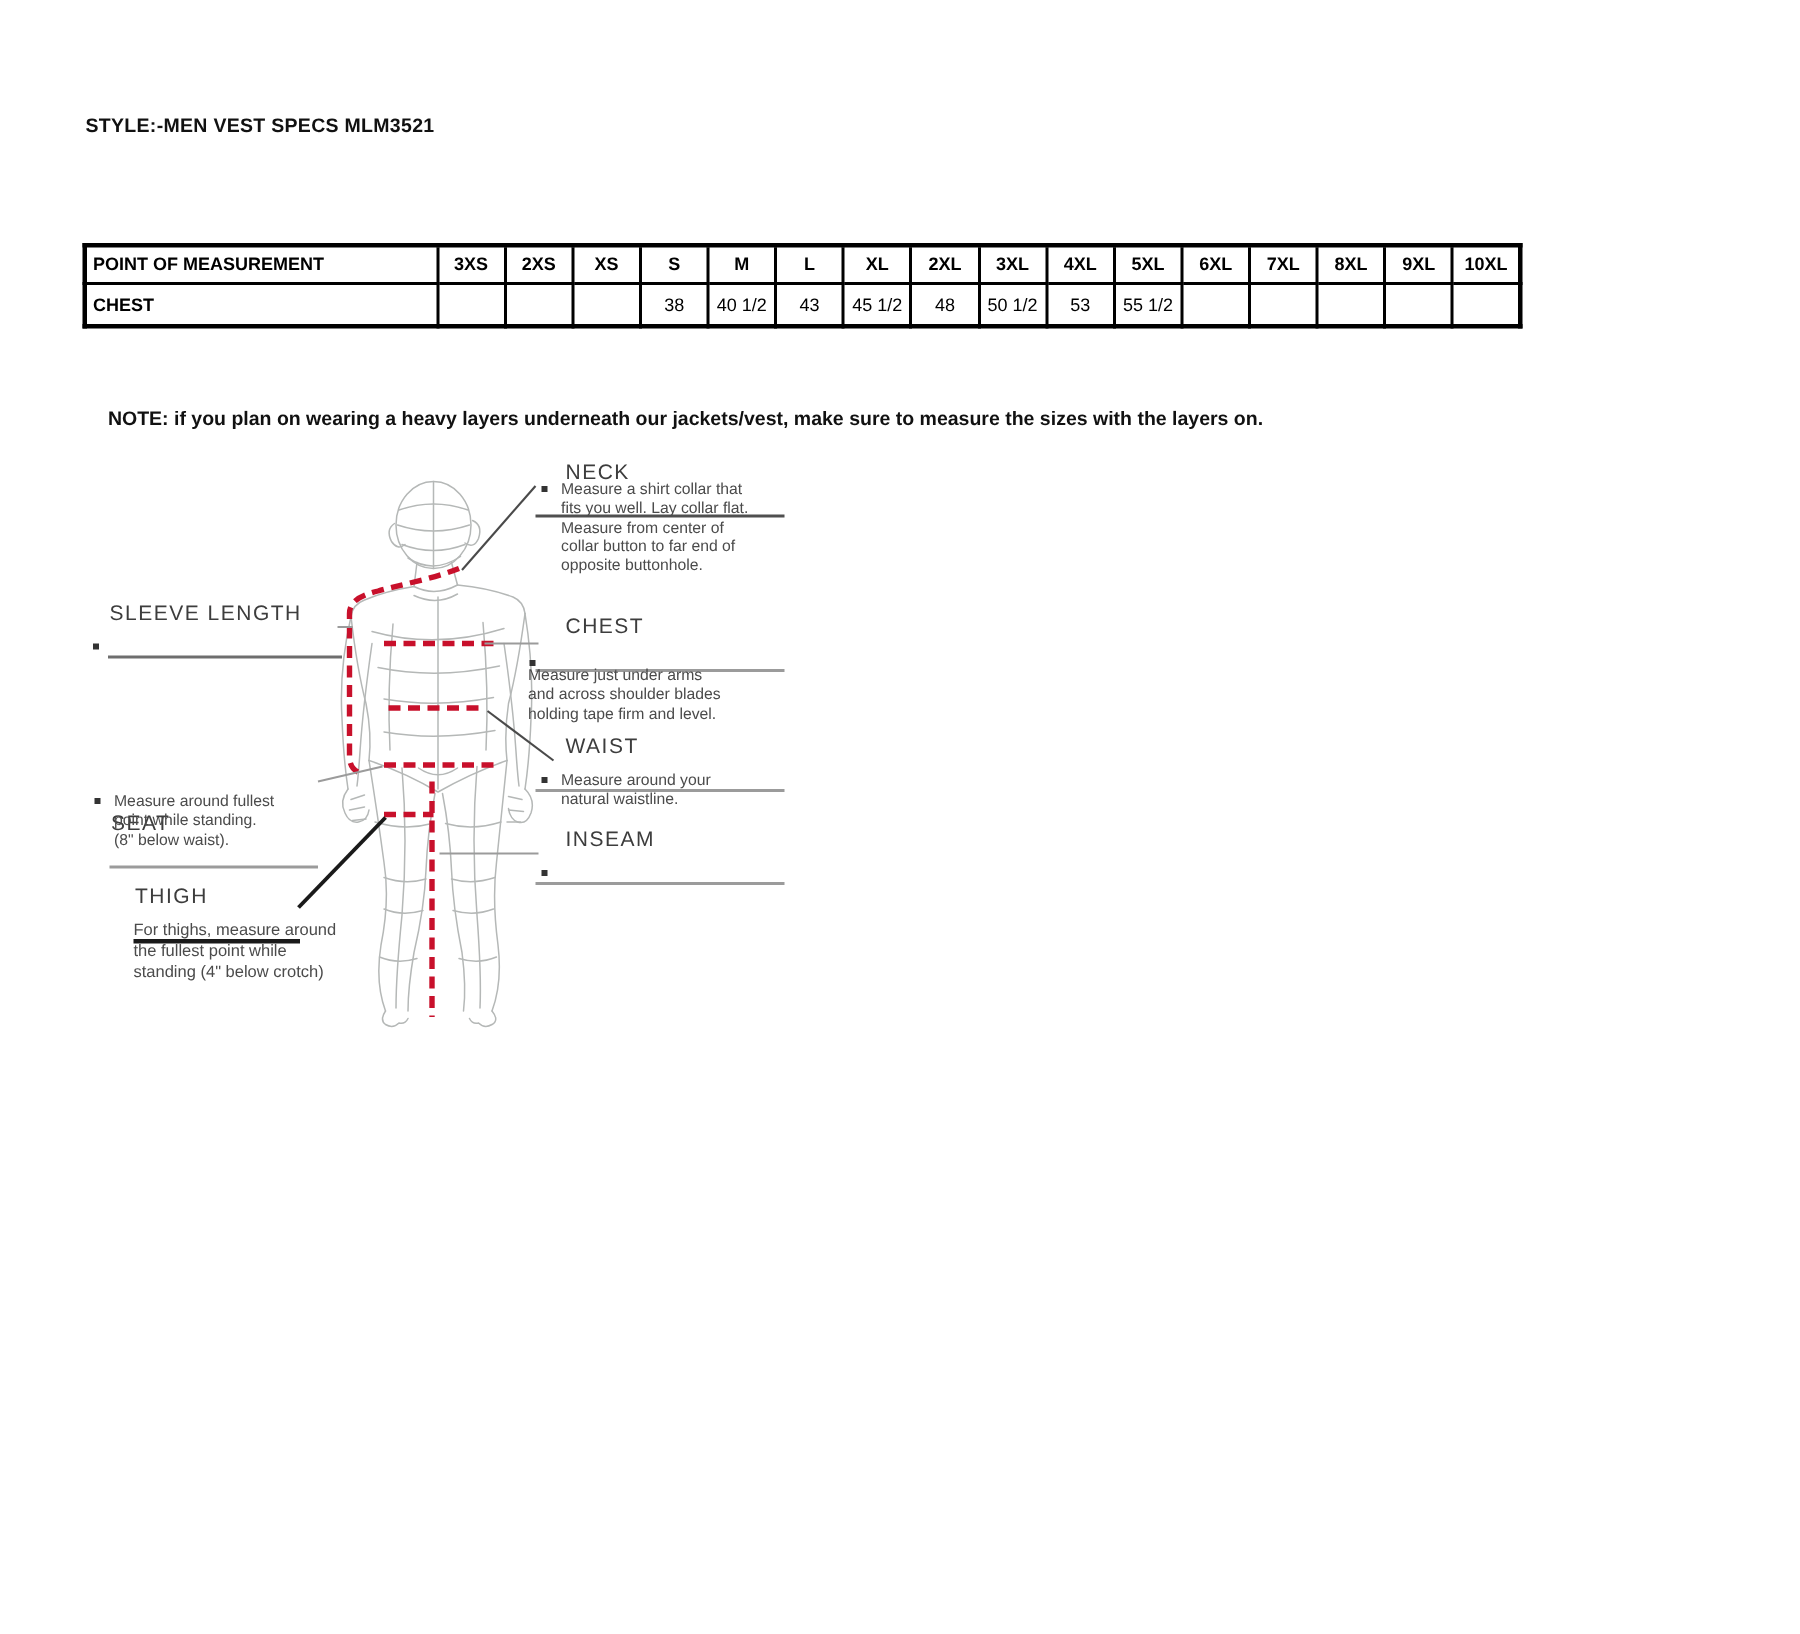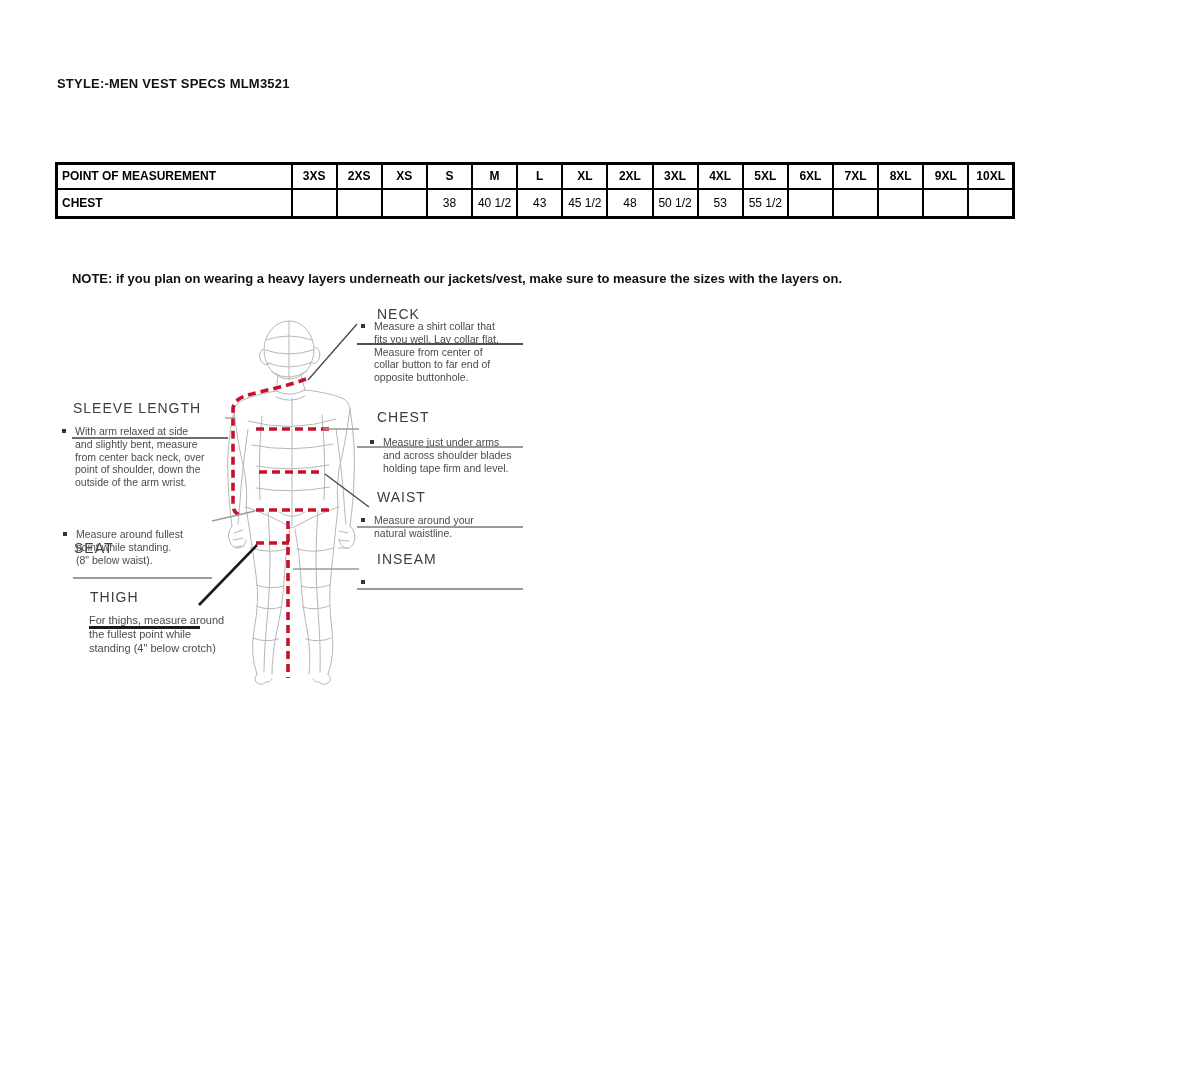--- a/index.html
+++ b/index.html
@@ -199,21 +199,21 @@
 <div class="guide-desc" style="left:360px; top:320px; width:178px;">
   <span class="bullet"></span>
   <span class="txt">Measure a shirt collar that
 fits you well. Lay collar flat.
 Measure from center of
 collar button to far end of
 opposite buttonhole.</span>
 </div>
 
 <div class="guide-label ul-gray indent20" style="left:357px; top:409px; width:166px;">CHEST</div>
-<div class="guide-desc" style="left:369px; top:436px; width:178px;">
+<div class="guide-desc" style="left:352px; top:436px; width:178px;flex-direction:column;">
   <span class="bullet"></span>
   <span class="txt">Measure just under arms
 and across shoulder blades
 holding tape firm and level.</span>
 </div>
 
 <div class="guide-label ul-gray indent20" style="left:357px; top:489px; width:166px;">WAIST</div>
 <div class="guide-desc" style="left:360px; top:514px; width:178px;">
   <span class="bullet"></span>
   <span class="txt">Measure around your
@@ -221,25 +221,20 @@
 </div>
 
 <div class="guide-label ul-gray indent20" style="left:357px; top:551px; width:166px;">INSEAM</div>
 <div class="guide-desc" style="left:360px; top:576px; width:178px;">
   <span class="bullet"></span>
 </div>
 
 <div class="guide-label ul-mid" style="left:72px; top:400px; width:156px; padding-left:1px;">SLEEVE LENGTH</div>
 <div class="guide-desc" style="left:61px; top:425px; width:185px;">
   <span class="bullet"></span>
-  <span class="txt">With arm relaxed at side
-and slightly bent, measure
-from center back neck, over
-point of shoulder, down the
-outside of the arm wrist.</span>
 </div>
 
 <div class="guide-label ul-gray" style="left:73px; top:503px; width:139px; padding-left:1px;margin-top:37px;">SEAT</div>
 <div class="guide-desc" style="left:62px; top:528px; width:180px;">
   <span class="bullet"></span>
   <span class="txt">Measure around fullest
 point while standing.
 (8" below waist).</span>
 </div>
 

